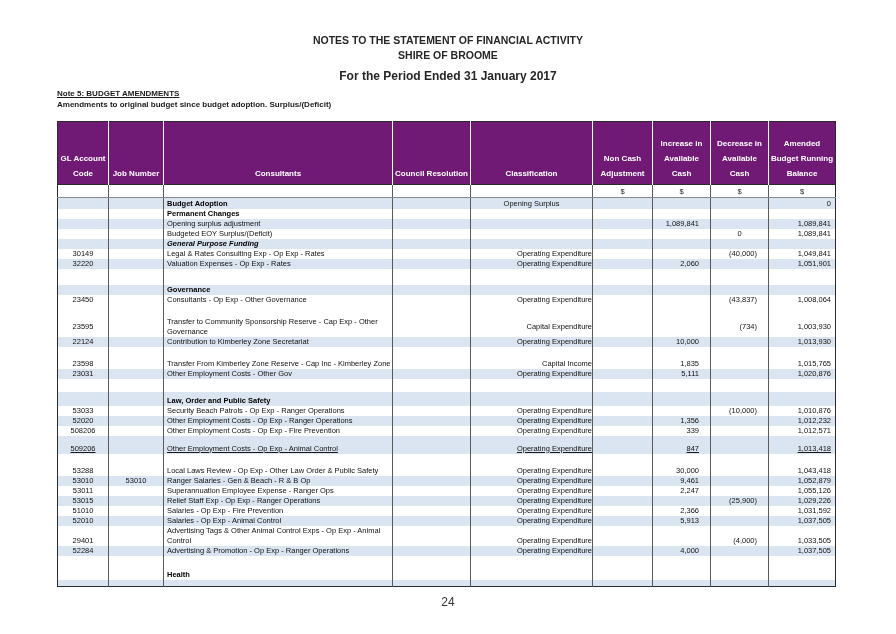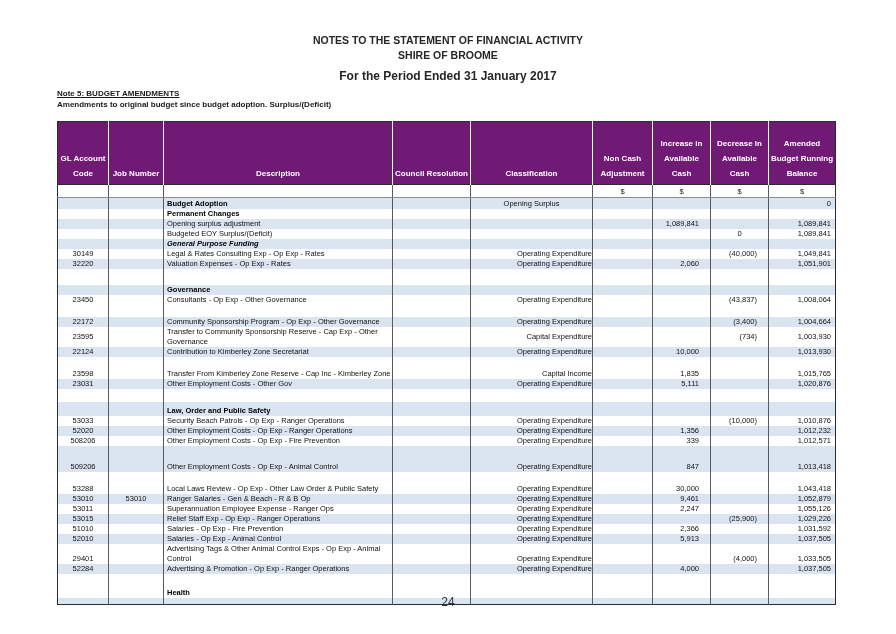--- a/index.html
+++ b/index.html
@@ -74,21 +74,21 @@
       <col style="width: 60px;">
       <col style="width: 58px;">
       <col style="width: 58px;">
       <col style="width: 67px;">
     </colgroup>
   <thead>
       <tr>
         <th>GL Account
 Code</th>
         <th>Job Number</th>
-        <th>Description</th>
+        <th>Consultants</th>
         <th>Council Resolution</th>
         <th>Classification</th>
         <th>Non Cash
 Adjustment</th>
         <th>Increase in
 Available Cash</th>
         <th>Decrease in
 Available Cash</th>
         <th>Amended
 Budget Running
@@ -221,31 +221,20 @@
         <td class="c-code"></td>
         <td class="c-code"></td>
         <td class="c-desc"></td>
         <td class="c-res"></td>
         <td class="c-cls"></td>
         <td class="c-num"></td>
         <td class="c-num"></td>
         <td class="c-num"></td>
         <td class="c-bal"></td>
       </tr>
-      <tr class="shade" style="height: 10px;">
-        <td class="c-code">22172</td>
-        <td class="c-code"></td>
-        <td class="c-desc">Community Sponsorship Program - Op Exp - Other Governance</td>
-        <td class="c-res"></td>
-        <td class="c-cls">Operating Expenditure</td>
-        <td class="c-num"></td>
-        <td class="c-num"></td>
-        <td class="c-num">(3,400)</td>
-        <td class="c-bal">1,004,664</td>
-      </tr>
       <tr class="wrap vmid" style="height: 20px;">
         <td class="c-code">23595</td>
         <td class="c-code"></td>
         <td class="c-desc">Transfer to Community Sponsorship Reserve -  Cap Exp - Other Governance</td>
         <td class="c-res"></td>
         <td class="c-cls">Capital Expenditure</td>
         <td class="c-num"></td>
         <td class="c-num"></td>
         <td class="c-num">(734)</td>
         <td class="c-bal">1,003,930</td>
@@ -342,21 +331,21 @@
         <td class="c-code">508206</td>
         <td class="c-code"></td>
         <td class="c-desc">Other Employment Costs - Op Exp - Fire Prevention</td>
         <td class="c-res"></td>
         <td class="c-cls">Operating Expenditure</td>
         <td class="c-num"></td>
         <td class="c-num">339</td>
         <td class="c-num"></td>
         <td class="c-bal">1,012,571</td>
       </tr>
-      <tr class="shade" style="height: 26px;">
+      <tr class="shade" style="height: 18px; text-decoration: underline;">
         <td class="c-code">509206</td>
         <td class="c-code"></td>
         <td class="c-desc">Other Employment Costs - Op Exp - Animal Control</td>
         <td class="c-res"></td>
         <td class="c-cls">Operating Expenditure</td>
         <td class="c-num"></td>
         <td class="c-num">847</td>
         <td class="c-num"></td>
         <td class="c-bal">1,013,418</td>
       </tr>

